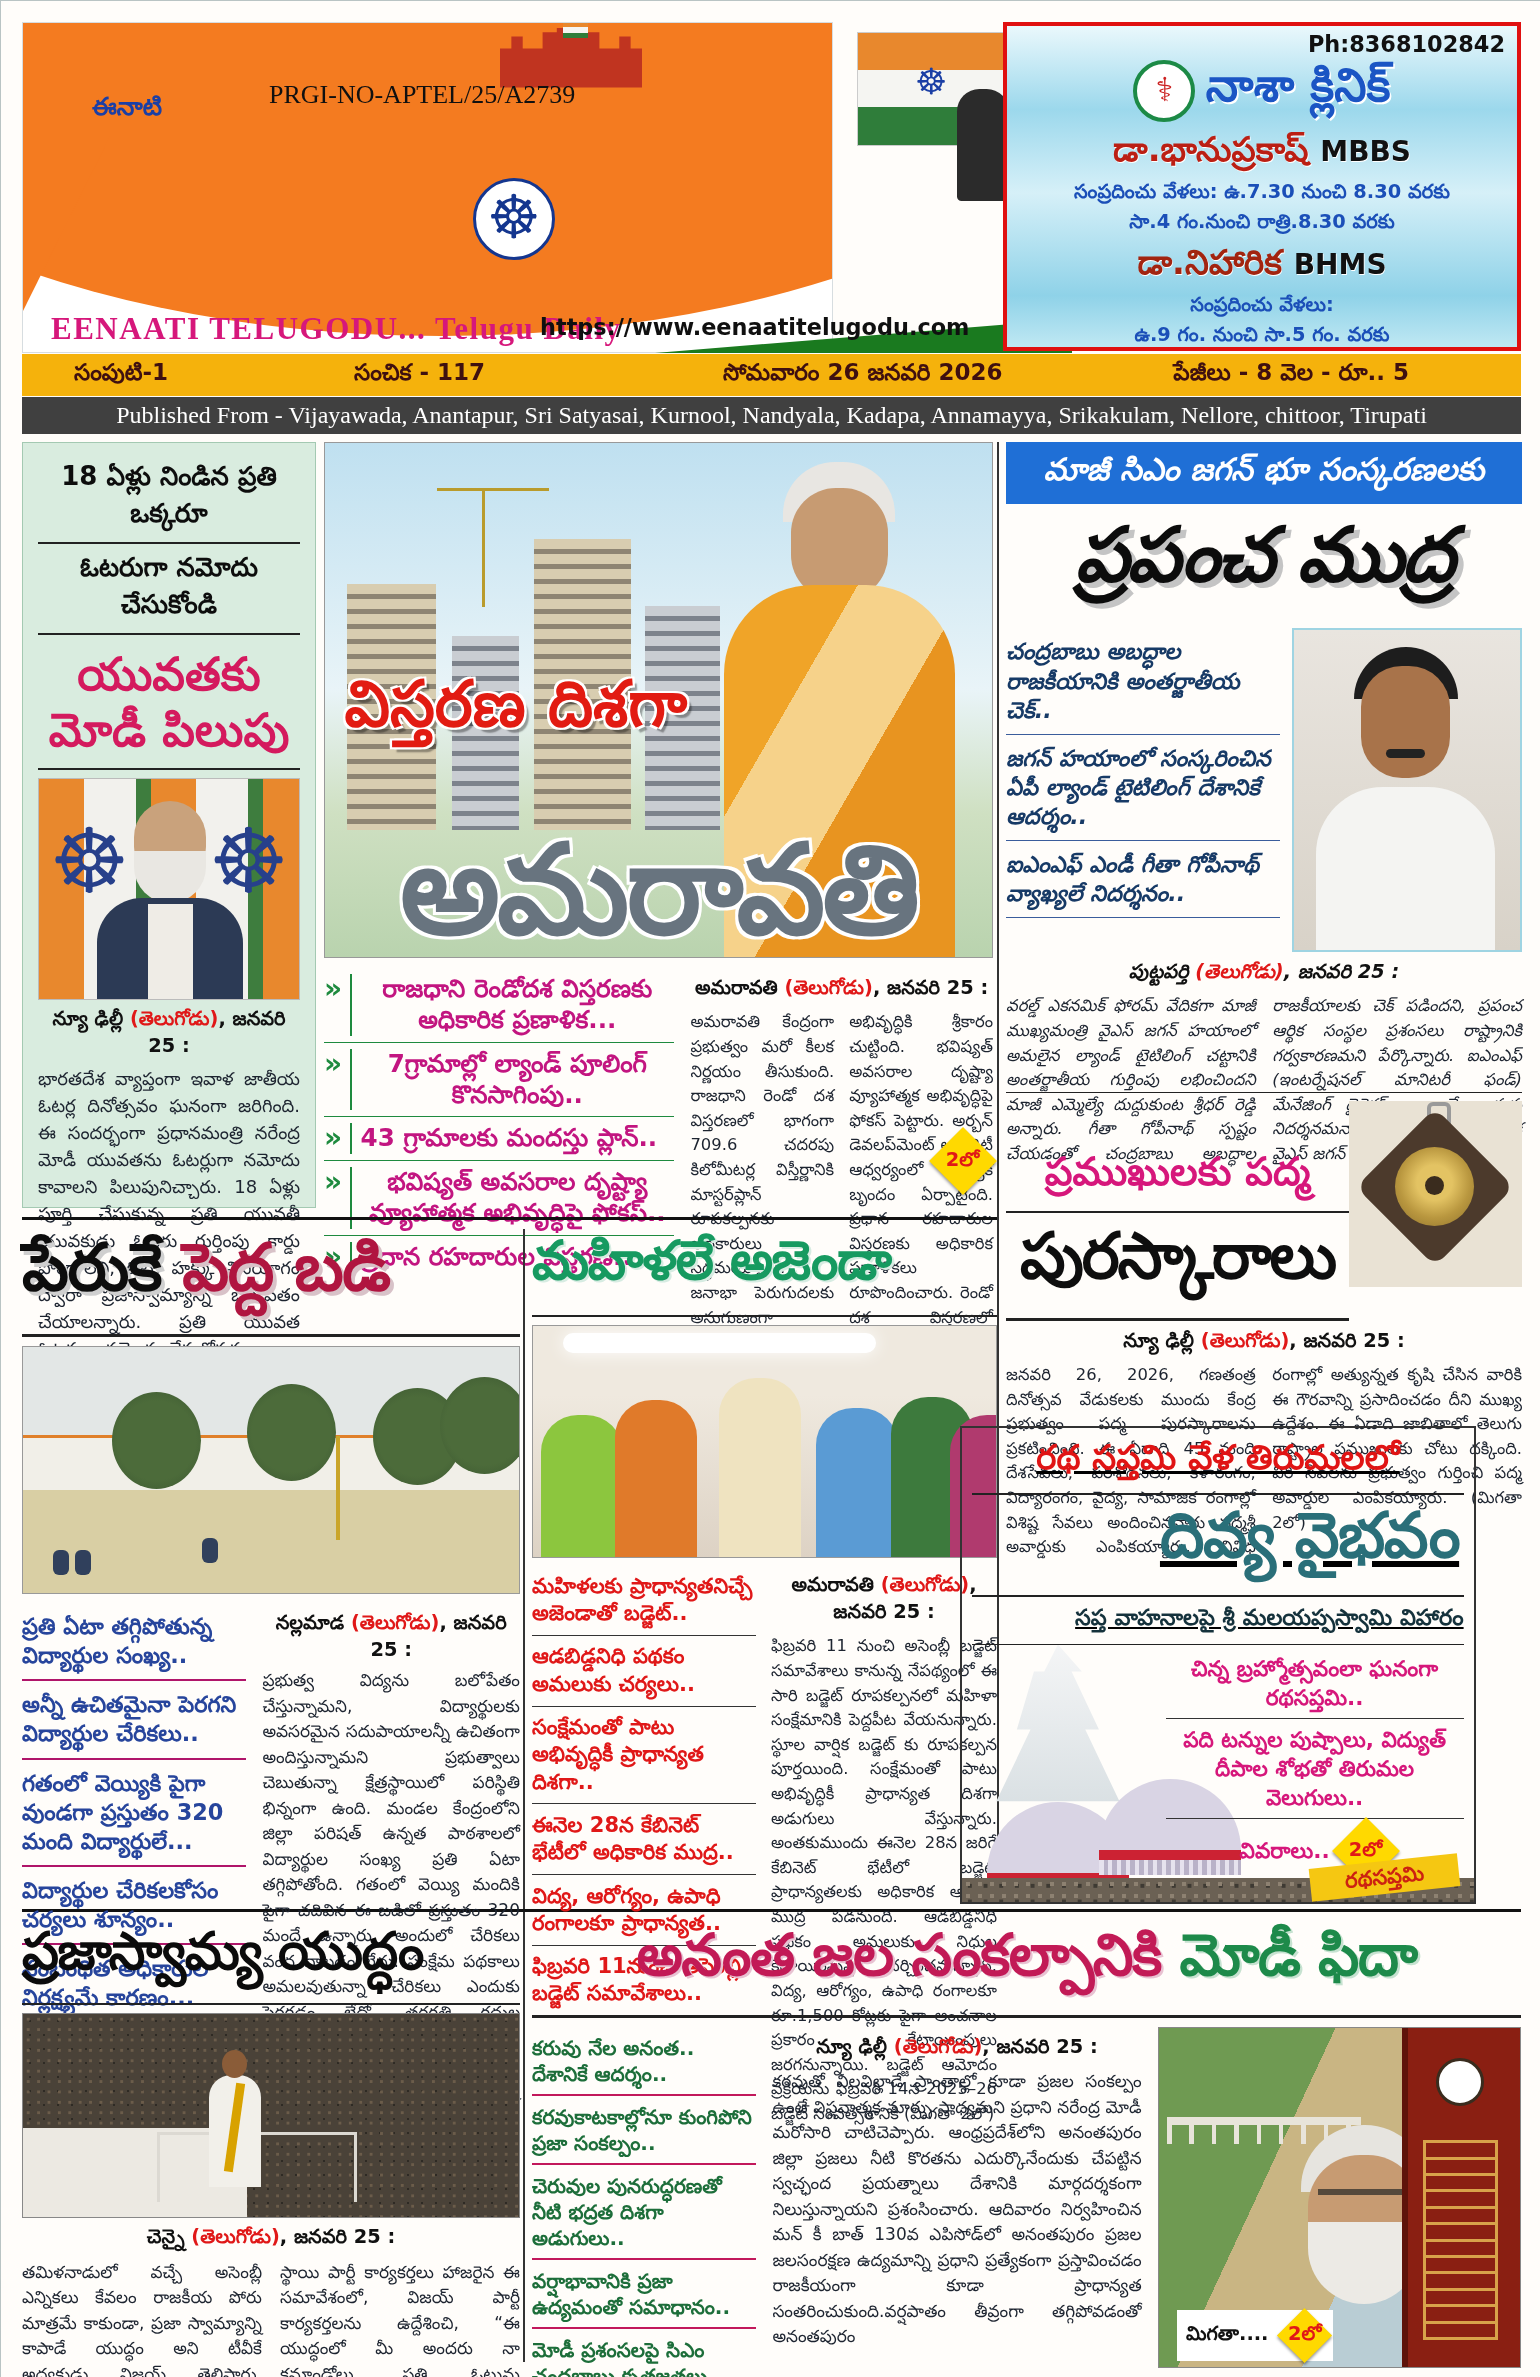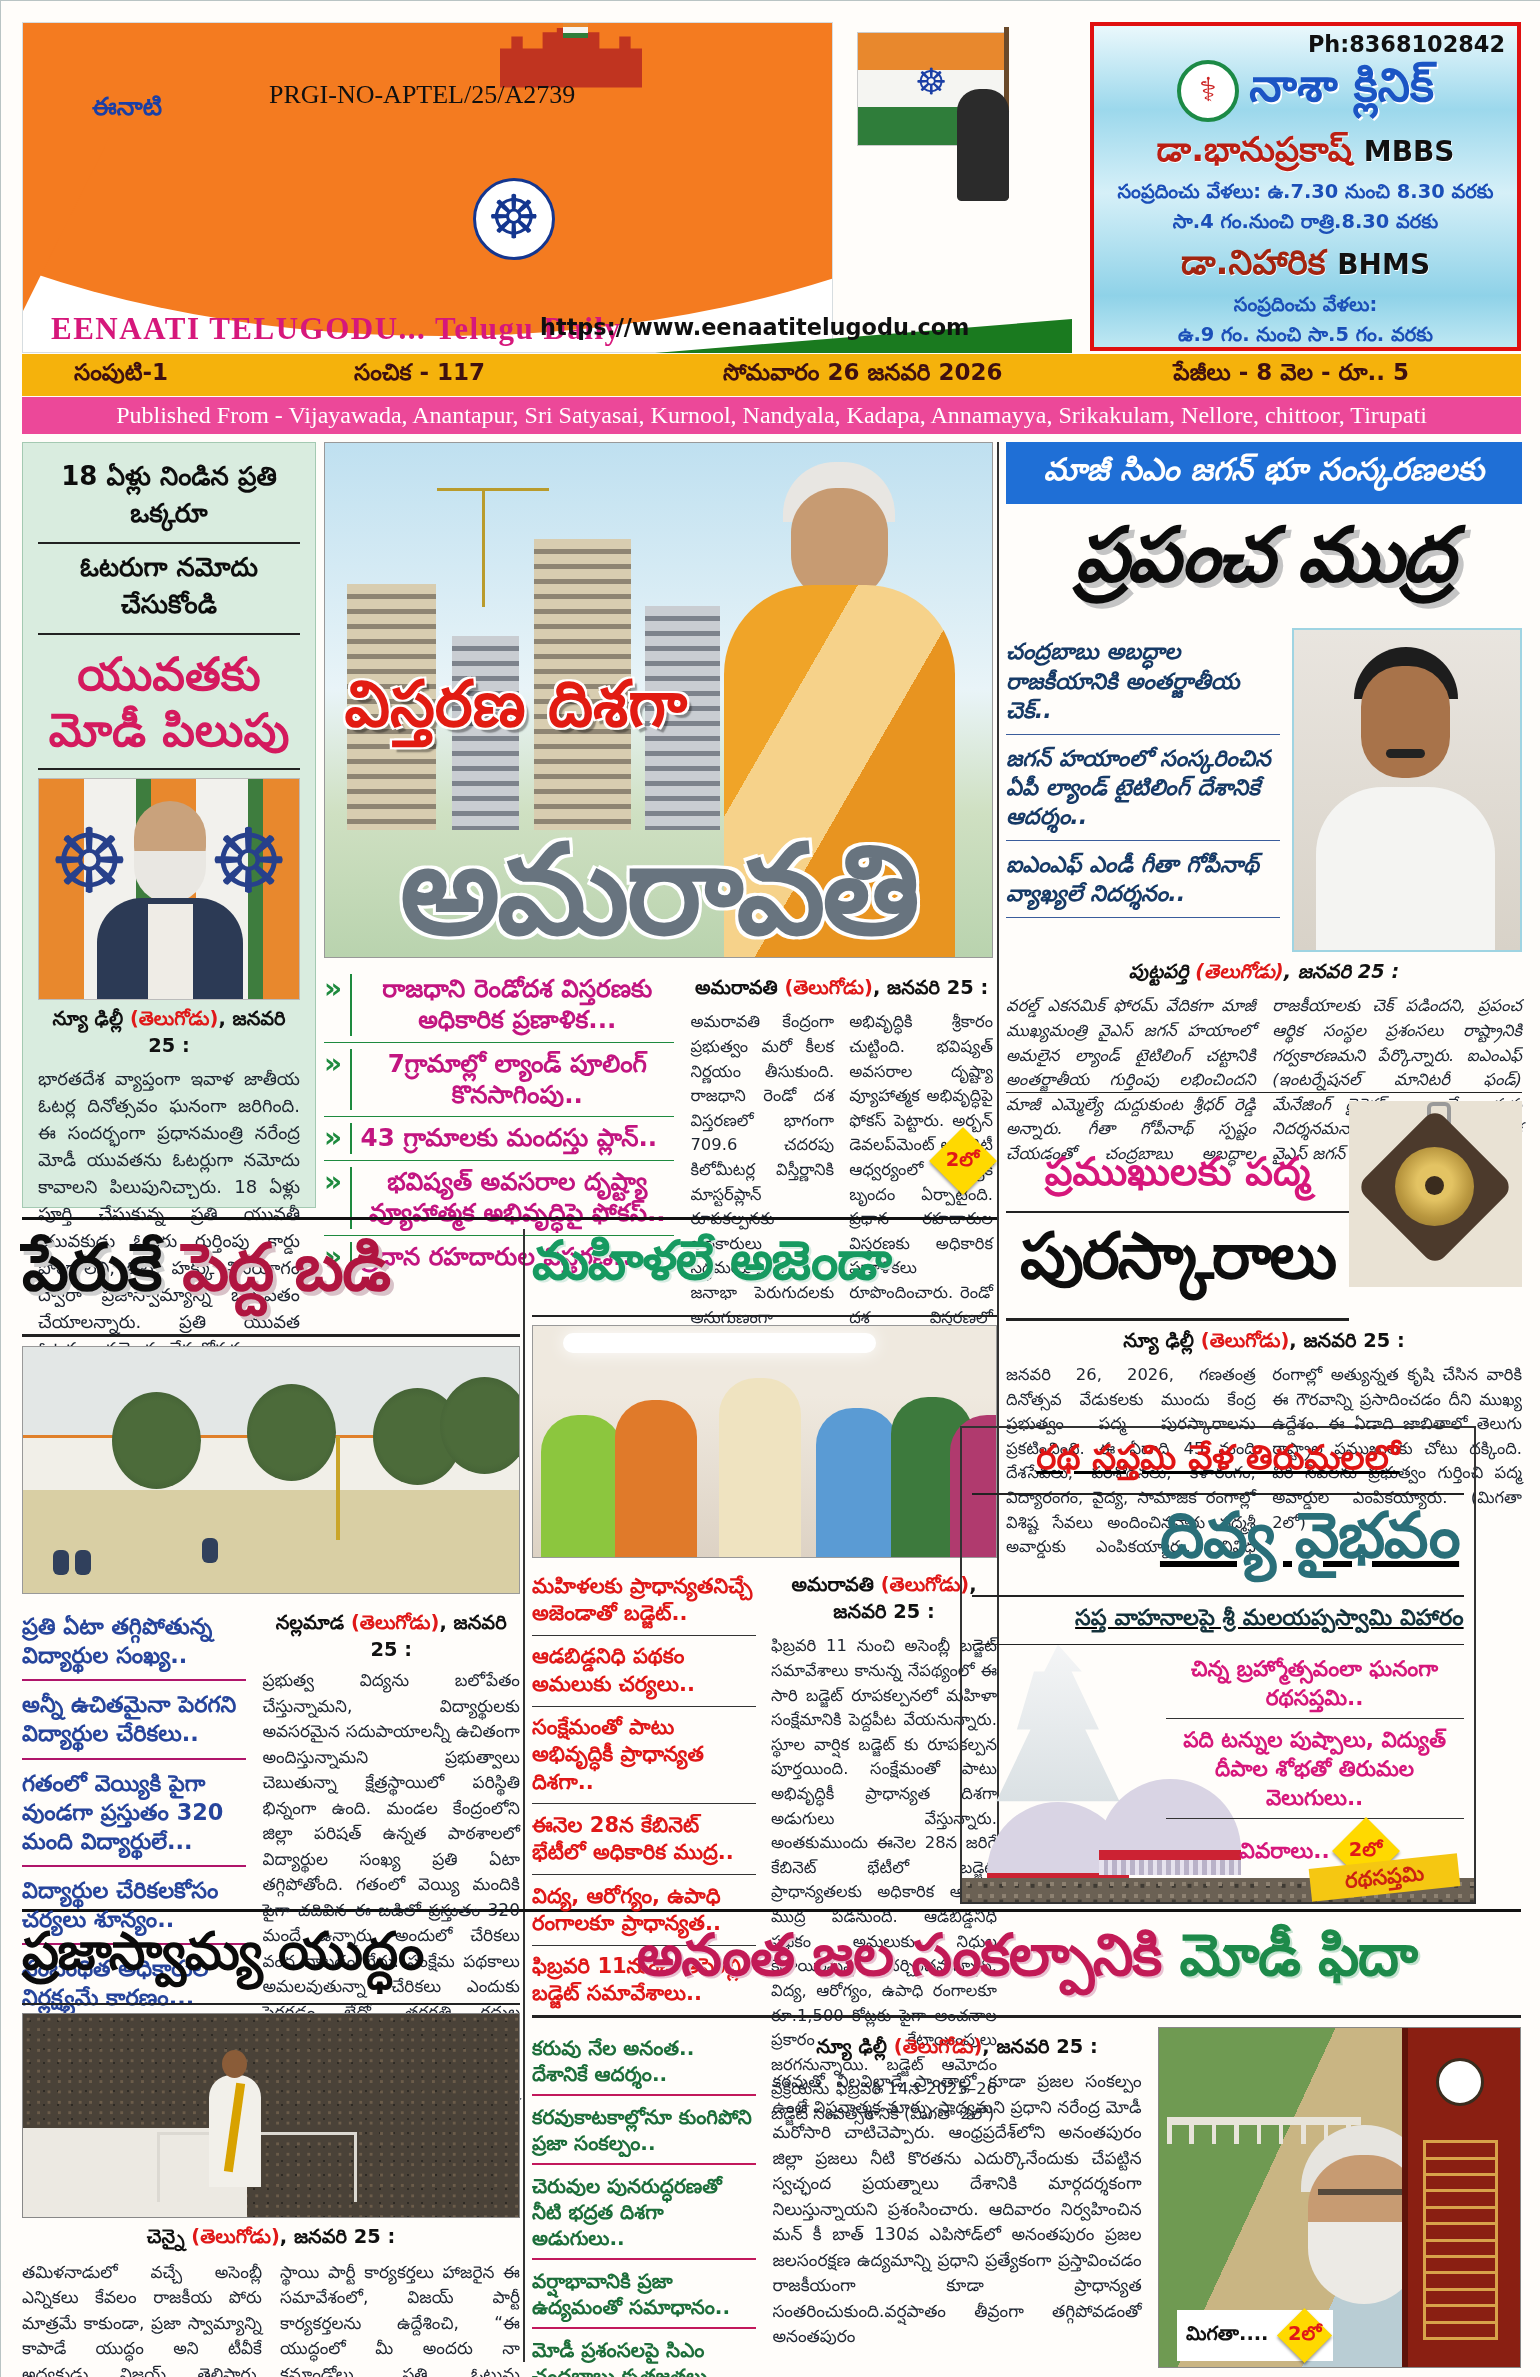--- a/index.html
+++ b/index.html
@@ -30,38 +30,38 @@
   .bigflag{position:absolute;left:835px;top:10.4px;width:149px;height:112px;border:0.7px solid #ccc;
         background:linear-gradient(180deg,#e8882d 33%,#f5f5f2 33% 66%,#2f7d3a 66%);}
   .bigflag:after{content:"☸";position:absolute;left:57px;top:28px;color:#1b3fa5;font-size:36px;}
   .flagpole{position:absolute;left:982px;top:4.5px;width:4.5px;height:171px;background:#6a4a2a;}
   .soldier{position:absolute;left:935px;top:67px;width:52px;height:112px;background:#2b2b2b;
         border-radius:22.4px 22.4px 4.5px 4.5px;}
   .greentri{position:absolute;left:633px;top:297px;width:417px;height:34px;background:#1a7a1f;
         clip-path:polygon(0 100%,100% 0,100% 100%);}
   .url{position:absolute;left:518px;top:292px;font-size:22.4px;font-weight:bold;color:#101010;}
   
-  #ad{position:absolute;right:0;top:0;width:431px;height:329px;border:4.5px solid #e01010;box-sizing:border-box;
+  #ad{position:absolute;right:0;top:0;width:518px;height:329px;border:4.5px solid #e01010;box-sizing:border-box;
       background:linear-gradient(180deg,#eaf8fc 0%,#9cd8ec 26%,#d6f0f8 52%,#8fd2e8 84%,#bfe8f3 100%);
       text-align:center;overflow:hidden;}
   .ad-ph{font-size:22.4px;font-weight:800;color:#111;text-align:right;padding:4.5px 12px 0 0;}
   .ad-row1{display:flex;align-items:center;justify-content:center;gap:10.4px;margin-top:1.5px;}
   .ad-logo{width:54px;height:54px;border-radius:50%;border:4.5px solid #1c8a46;background:#fff;
       color:#cc2222;font-size:33px;line-height:51px;}
   .ad-clinic{font-size:46px;color:#1b55c4;font-weight:800;text-shadow:1.5px 1.5px 0 #fff;}
   .ad-doc1{margin-top:6px;font-size:34px;color:#bb1f14;font-weight:800;text-shadow:0.7px 0.7px 0 #fff;}
   .ad-deg{font-size:28px;color:#111;font-weight:800;}
   .ad-t{font-size:19.4px;color:#1b4fb8;font-weight:bold;margin-top:3px;}
   .ad-doc2{margin-top:4.5px;font-size:34px;color:#a22410;font-weight:800;text-shadow:0.7px 0.7px 0 #fff;}
   
   #datebar{position:absolute;left:21px;top:353px;width:1499px;height:42px;background:#f5b20c;
       display:flex;align-items:center;color:#3f1010;font-weight:800;font-size:23px;}
   #datebar .d1{margin-left:52px;} #datebar .d2{margin-left:186px;} #datebar .d3{margin-left:238px;}
   #datebar .d4{margin-left:auto;margin-right:112px;}
-  #pubbar{position:absolute;left:21px;top:396px;width:1499px;height:37px;background:#ec4899;color:#fff;
+  #pubbar{position:absolute;left:21px;top:396px;width:1499px;height:37px;background:#404040;color:#fff;
       font-family:"Liberation Serif",serif;font-size:24px;display:flex;align-items:center;justify-content:center;}
   
   .byline{text-align:center;font-size:19.4px;font-weight:800;color:#111;margin:7.5px 0;}
   .byline .paper{color:#e01818;}
   .bodytext{font-size:17px;line-height:1.5;text-align:justify;color:#1d2430;}
   .badge2{width:48px;height:48px;background:#ffd900;transform:rotate(45deg);display:flex;
       align-items:center;justify-content:center;box-shadow:1.5px 1.5px 3px rgba(0,0,0,.4);}
   .badge2 span{transform:rotate(-45deg);color:#e01818;font-weight:800;font-size:19.4px;}
   .vline{background:#333;} .hline{background:#111;}
   

